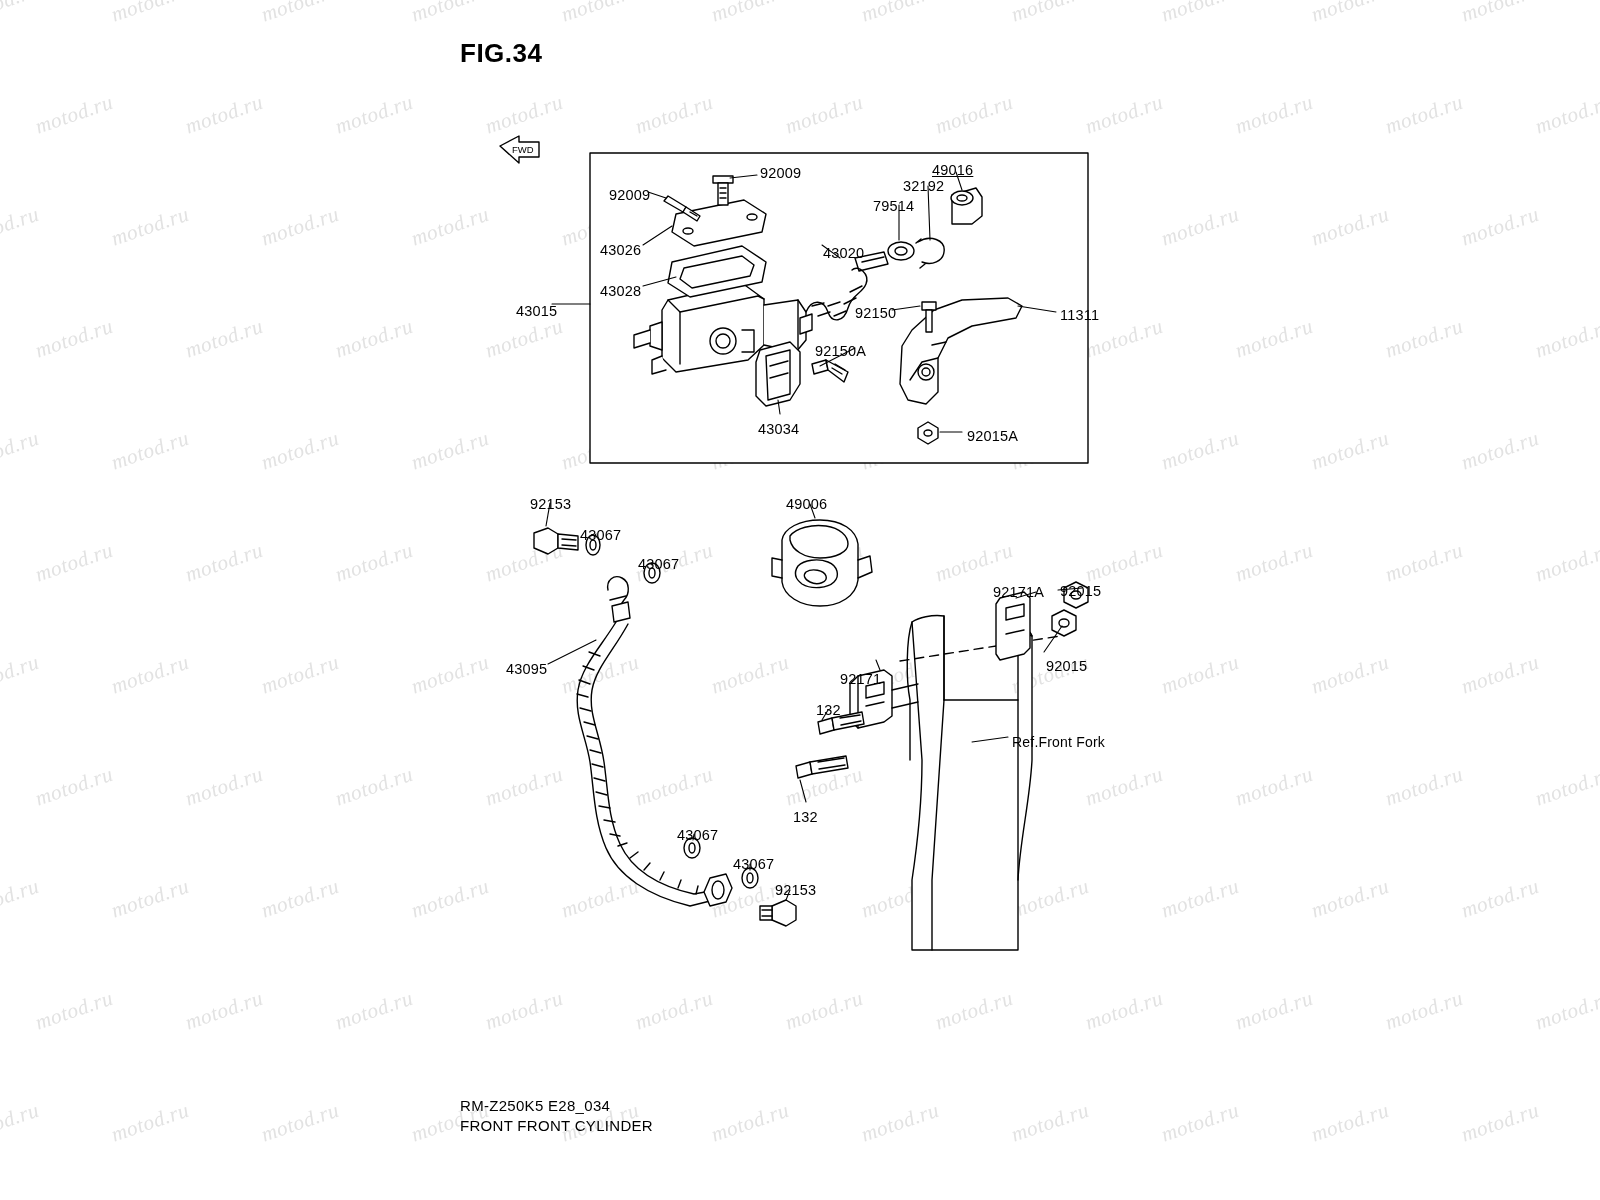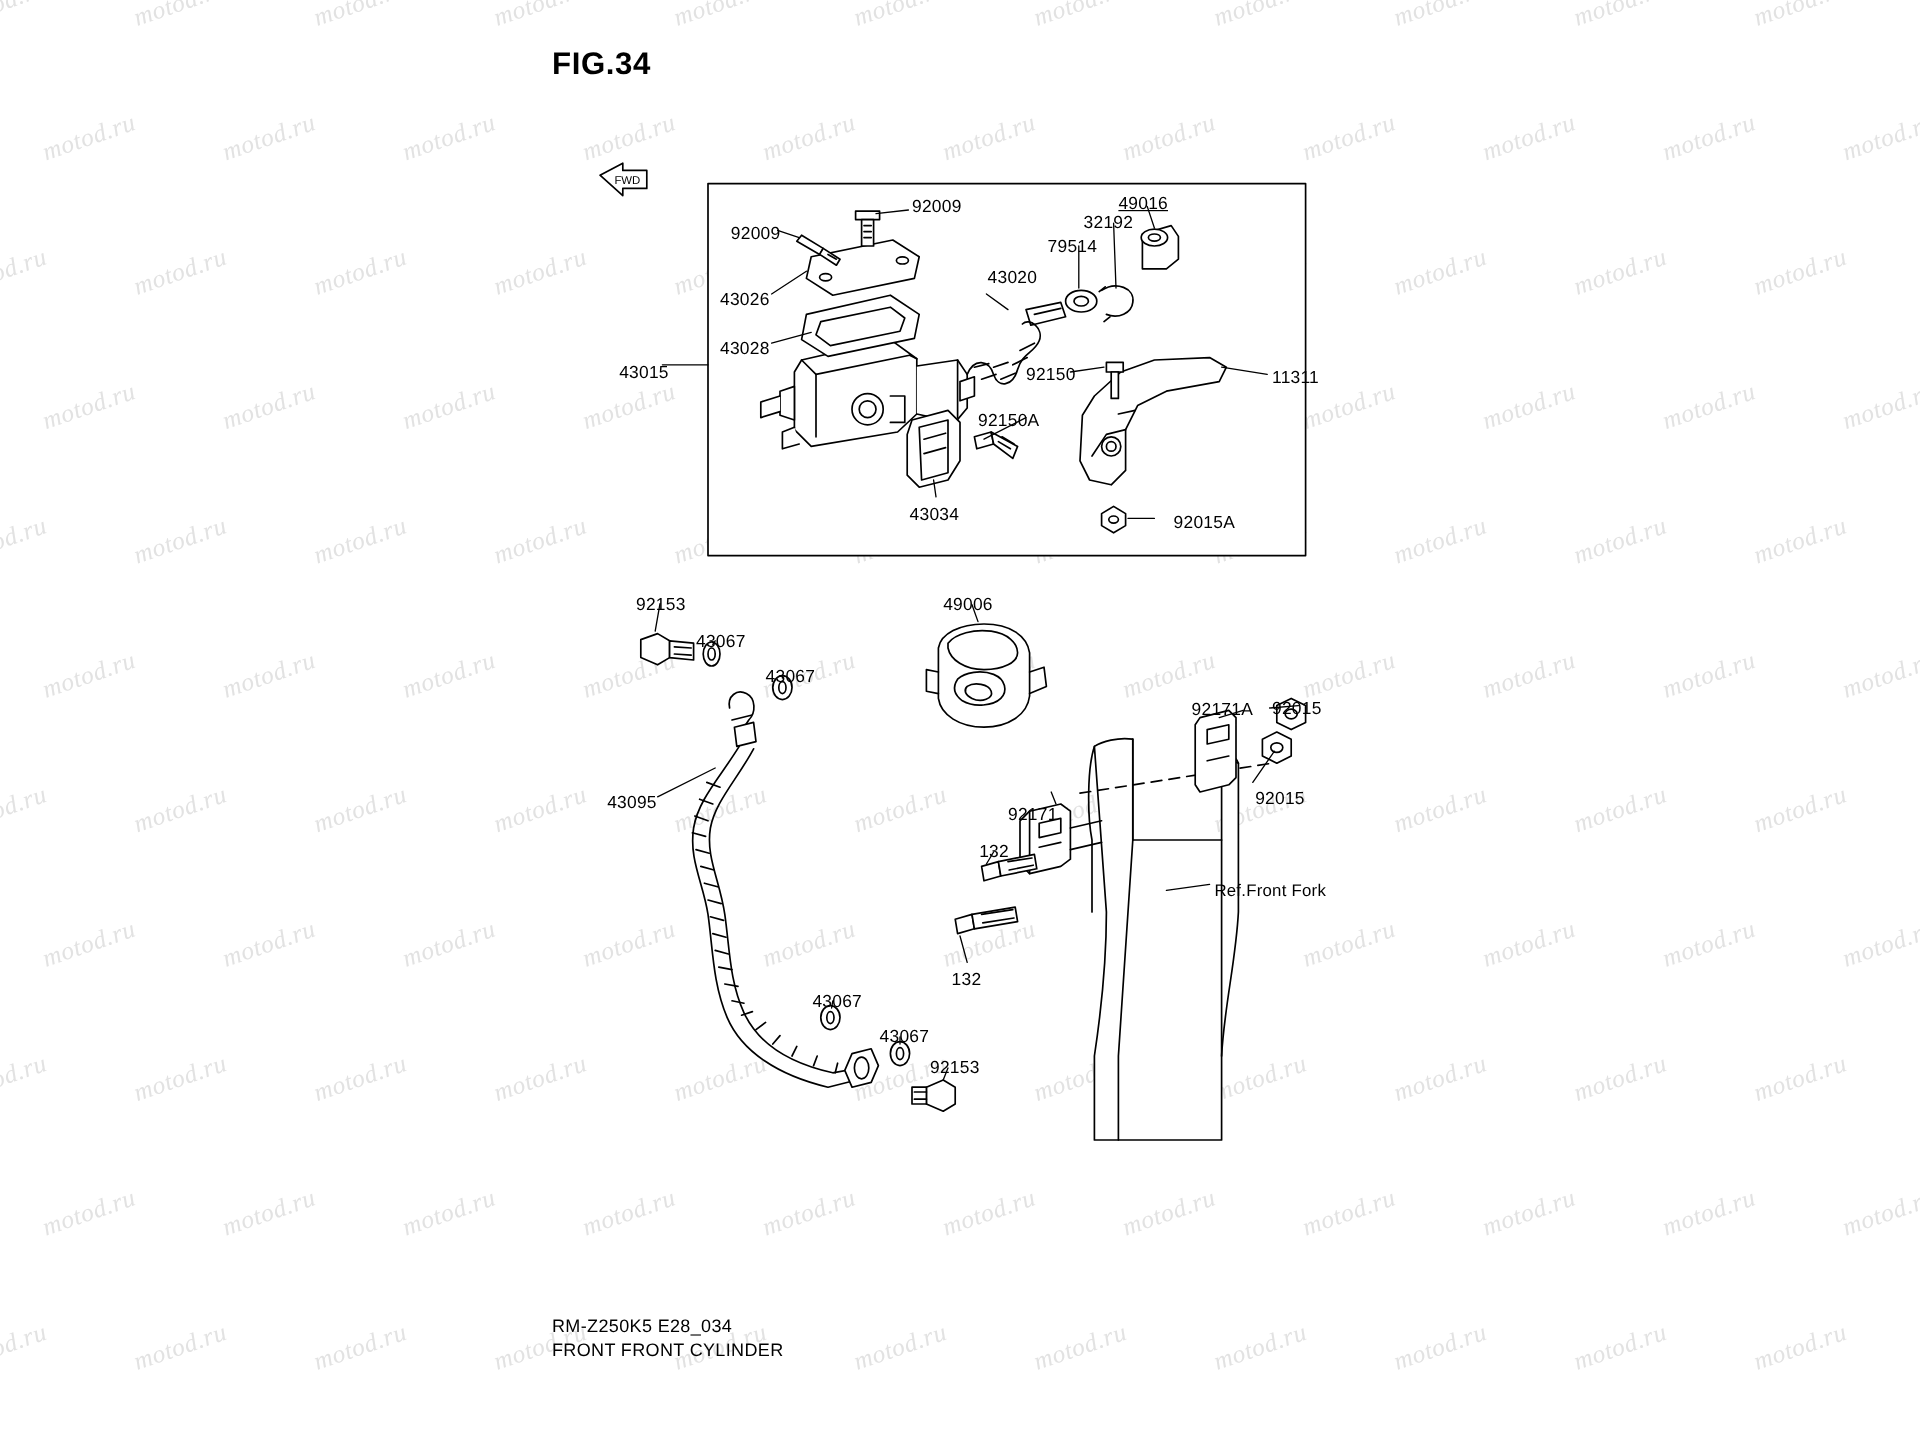--- a/index.html
+++ b/index.html
@@ -426,28 +426,28 @@
     </g>
   </svg>
 
   <div id="callout-layer">
       <div class="lbl" style="left: 609px; top: 187px;">92009</div>
       <div class="lbl" style="left: 760px; top: 165px;">92009</div>
       <div class="lbl" style="left: 932px; top: 162px; text-decoration: underline;">49016</div>
       <div class="lbl" style="left: 903px; top: 178px;">32192</div>
       <div class="lbl" style="left: 873px; top: 198px;">79514</div>
       <div class="lbl" style="left: 600px; top: 242px;">43026</div>
-      <div class="lbl" style="left: 823px; top: 224px;">43020</div>
+      <div class="lbl" style="left: 823px; top: 245px;">43020</div>
       <div class="lbl" style="left: 600px; top: 283px;">43028</div>
       <div class="lbl" style="left: 516px; top: 303px;">43015</div>
       <div class="lbl" style="left: 855px; top: 305px;">92150</div>
       <div class="lbl" style="left: 1060px; top: 307px;">11311</div>
       <div class="lbl" style="left: 815px; top: 343px;">92150A</div>
       <div class="lbl" style="left: 758px; top: 421px;">43034</div>
-      <div class="lbl" style="left: 967px; top: 428px; margin-left: 11px;">92015A</div>
+      <div class="lbl" style="left: 967px; top: 428px;">92015A</div>
       <div class="lbl" style="left: 530px; top: 496px;">92153</div>
       <div class="lbl" style="left: 580px; top: 527px;">43067</div>
       <div class="lbl" style="left: 638px; top: 556px;">43067</div>
       <div class="lbl" style="left: 786px; top: 496px;">49006</div>
       <div class="lbl" style="left: 1060px; top: 583px;">92015</div>
       <div class="lbl" style="left: 993px; top: 584px;">92171A</div>
       <div class="lbl" style="left: 1046px; top: 658px;">92015</div>
       <div class="lbl" style="left: 840px; top: 653px; margin-top: 18px;">92171</div>
       <div class="lbl" style="left: 506px; top: 661px;">43095</div>
       <div class="lbl" style="left: 816px; top: 702px;">132</div>

